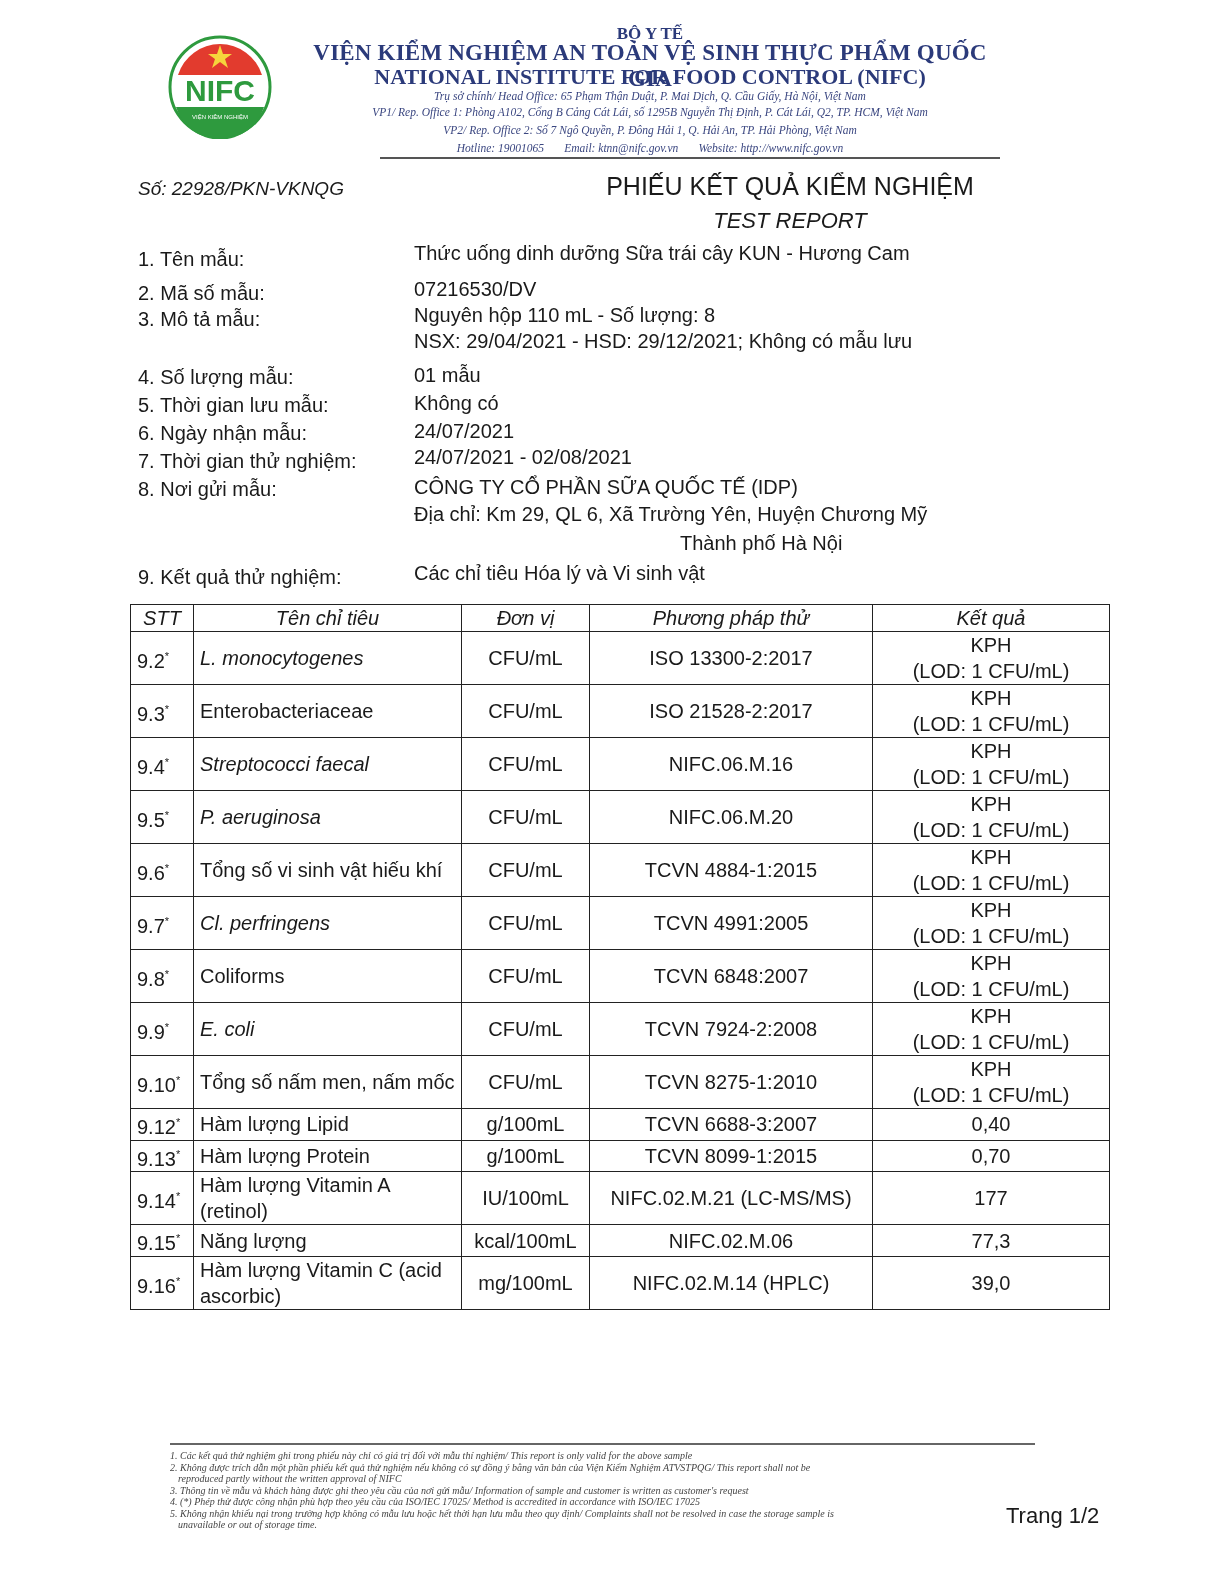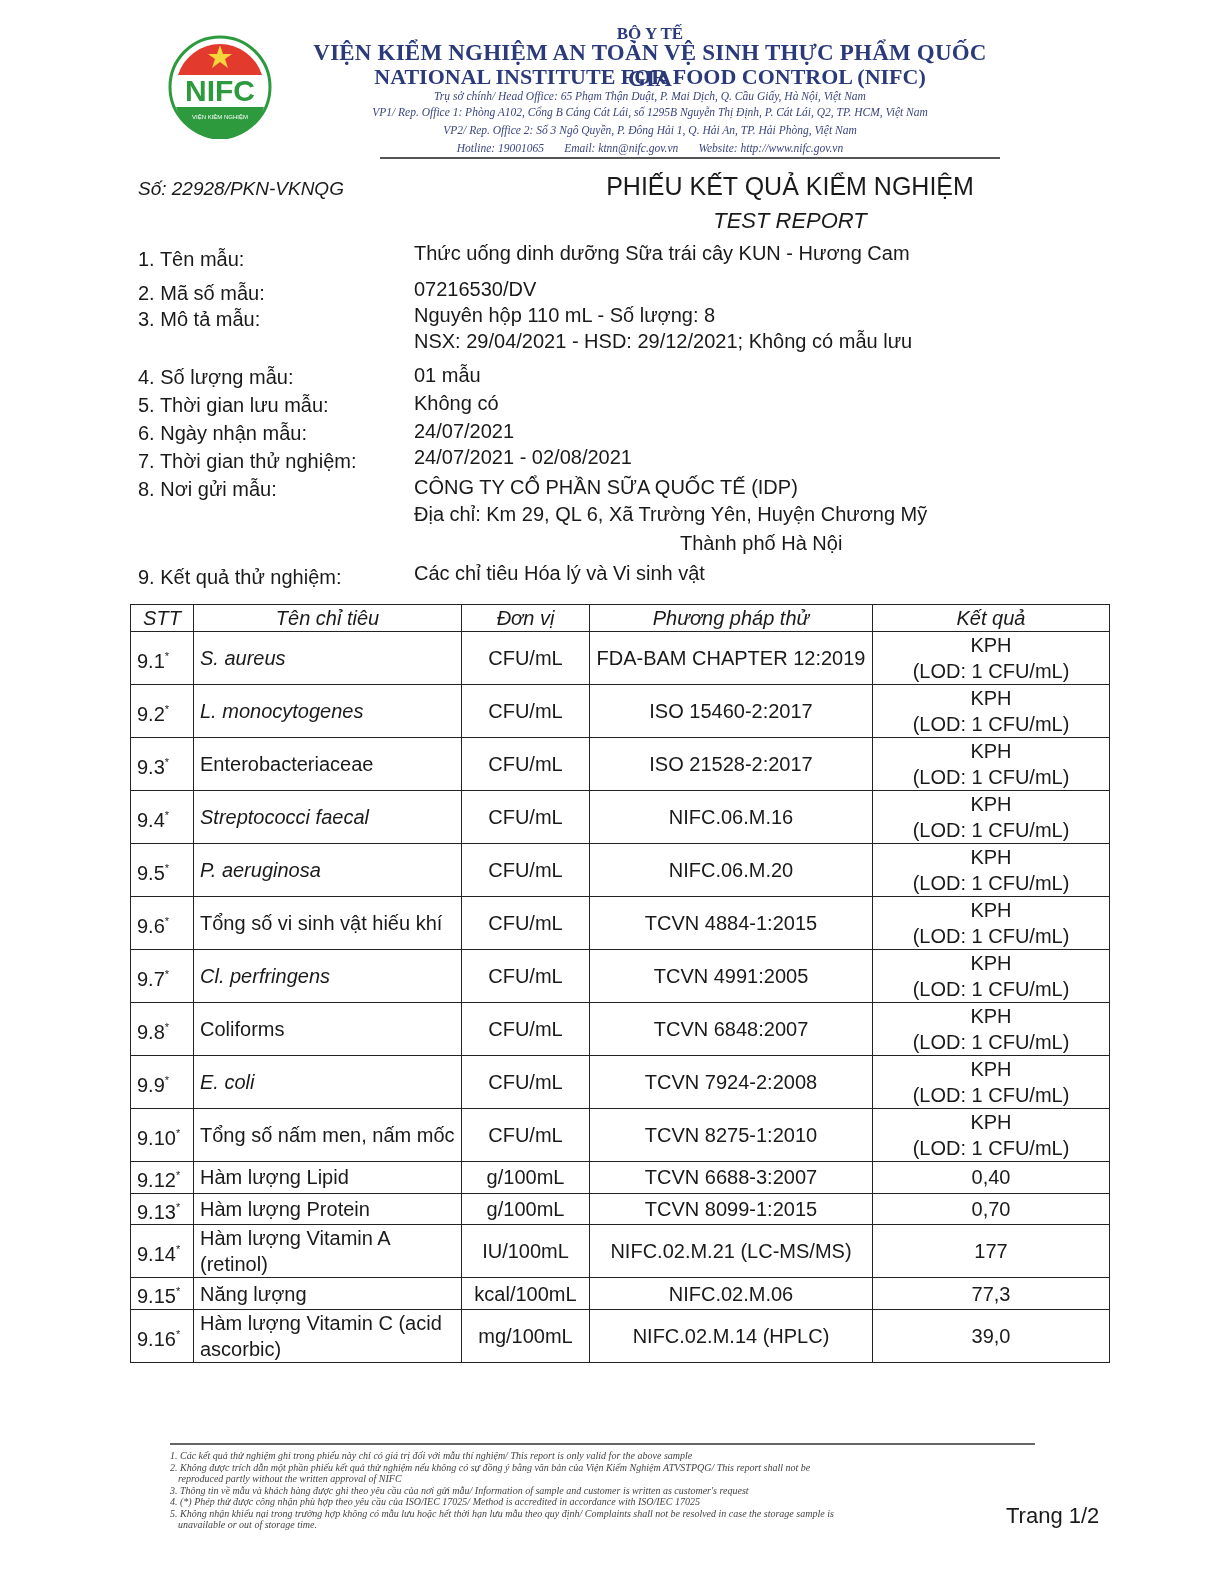--- a/index.html
+++ b/index.html
@@ -49,21 +49,21 @@
     <path d="M8,72 A46,46 0 0 0 96,72 L96,72 Z" fill="#2e9a3e"></path>
     <text x="52" y="84" text-anchor="middle" font-family="Liberation Sans, sans-serif" font-size="6" fill="#fff">VIỆN KIỂM NGHIỆM</text>
   </svg>
 </div>
 
 <div class="abs hdr hdr-ministry serif">BỘ Y TẾ</div>
 <div class="abs hdr hdr-vn serif">VIỆN KIỂM NGHIỆM AN TOÀN VỆ SINH THỰC PHẨM QUỐC GIA</div>
 <div class="abs hdr hdr-en serif">NATIONAL INSTITUTE FOR FOOD CONTROL (NIFC)</div>
 <div class="abs hdr hdr-addr serif" style="top:90px;">Trụ sở chính/ Head Office: 65 Phạm Thận Duật, P. Mai Dịch, Q. Cầu Giấy, Hà Nội, Việt Nam</div>
 <div class="abs hdr hdr-addr serif" style="top:106px;">VP1/ Rep. Office 1: Phòng A102, Cổng B Cảng Cát Lái, số 1295B Nguyễn Thị Định, P. Cát Lái, Q2, TP. HCM, Việt Nam</div>
-<div class="abs hdr hdr-addr serif" style="top:124px;">VP2/ Rep. Office 2:  Số 3 Ngô Quyền, P. Đông Hải 1, Q. Hải An, TP. Hải Phòng, Việt Nam</div>
+<div class="abs hdr hdr-addr serif" style="top:124px;">VP2/ Rep. Office 2:  Số 7 Ngô Quyền, P. Đông Hải 1, Q. Hải An, TP. Hải Phòng, Việt Nam</div>
 <div class="abs hdr hdr-addr serif" style="top:142px;">
   <span>Hotline: 19001065</span>&nbsp;&nbsp;&nbsp;&nbsp;&nbsp;&nbsp;
   <span>Email: ktnn@nifc.gov.vn</span>&nbsp;&nbsp;&nbsp;&nbsp;&nbsp;&nbsp;
   <span>Website: http://www.nifc.gov.vn</span>
 </div>
 <div class="abs hdr-line"></div>
 
 <div class="abs doc-no">Số: 22928/PKN-VKNQG</div>
 <div class="abs title">PHIẾU KẾT QUẢ KIỂM NGHIỆM</div>
 <div class="abs subtitle">TEST REPORT</div>
@@ -103,34 +103,24 @@
     <tr>
       <th class="c-stt">STT</th>
       <th class="c-name" style="text-align:center">Tên chỉ tiêu</th>
       <th class="c-unit">Đơn vị</th>
       <th class="c-meth">Phương pháp thử</th>
       <th class="c-res">Kết quả</th>
     </tr>
   </thead>
   <tbody id="tbody">
       <tr class="micro">
-        <td class="c-stt"><span>9.1</span><sup>*</sup></td>
-        <td class="c-name ital">S. aureus</td>
-        <td class="c-unit">CFU/mL</td>
-        <td class="c-meth">FDA-BAM CHAPTER 12:2019</td>
-        <td class="c-res">
-          <div>KPH</div>
-          <div>(LOD: 1 CFU/mL)</div>
-        </td>
-      </tr>
-      <tr class="micro">
         <td class="c-stt"><span>9.2</span><sup>*</sup></td>
         <td class="c-name ital">L. monocytogenes</td>
         <td class="c-unit">CFU/mL</td>
-        <td class="c-meth">ISO 15460-2:2017</td>
+        <td class="c-meth">ISO 13300-2:2017</td>
         <td class="c-res">
           <div>KPH</div>
           <div>(LOD: 1 CFU/mL)</div>
         </td>
       </tr>
       <tr class="micro">
         <td class="c-stt"><span>9.3</span><sup>*</sup></td>
         <td class="c-name">Enterobacteriaceae</td>
         <td class="c-unit">CFU/mL</td>
         <td class="c-meth">ISO 21528-2:2017</td>

